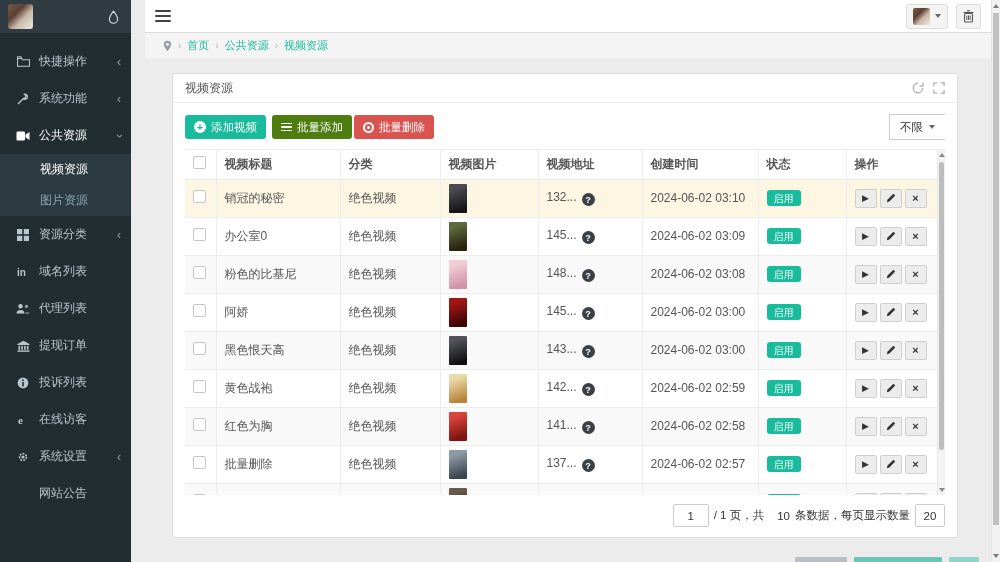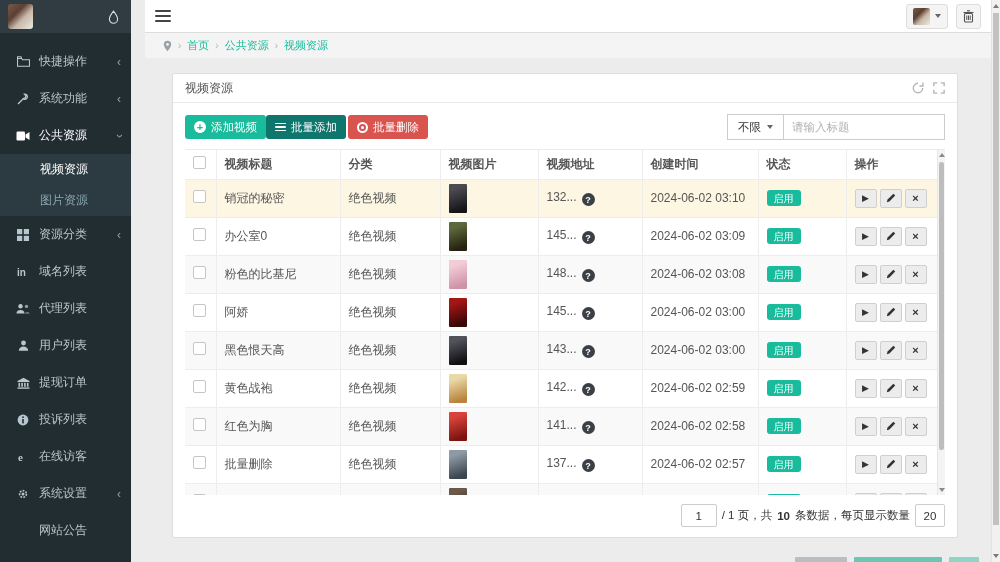--- a/index.html
+++ b/index.html
@@ -72,21 +72,21 @@
 
   .inner-scroll { position:absolute; top:0; right:0; bottom:0; width:8px; background:#f4f4f4; border-left:1px solid #e6e6e6; }
   .inner-thumb { position:absolute; top:12px; left:1px; width:5px; height:288px; background:#bdbdbd; border-radius:2px; }
   .scroll-arrow { position:absolute; left:1px; width:0; height:0; border-left:3px solid transparent; border-right:3px solid transparent; }
   .scroll-arrow.up { top:3px; border-bottom:4px solid #8a8a8a; }
   .scroll-arrow.down { bottom:3px; border-top:4px solid #8a8a8a; }
 
   .pagination { display:flex; justify-content:flex-end; align-items:center; gap:5px; margin-top:9px; font-size:11.5px; color:#333; }
   .pg-input { width:36px; height:23px; border:1px solid #ccc; border-radius:2px; text-align:center; font-size:11.5px; color:#333; outline:none; }
   .pg-input.small { width:30px; }
-  .pg-strong { font-weight:bold; }
+  .pg-strong { font-weight:normal;margin-left:8px; }
 
   .footer-sliver { position:absolute; bottom:0; right:12px; height:5px; overflow:hidden; display:flex; gap:7px; align-items:flex-start; }
   .footer-sliver i { display:block; height:9px; border-radius:1px; }
 
   
   .page-scrollbar { position:absolute; right:0; top:0; width:9px; height:562px; background:#f1f1f1; border-left:1px solid #e2e2e2; z-index:9; }
   .page-thumb { position:absolute; top:13px; left:1px; width:6px; height:512px; background:#c2c2c2; }
   .pg-arrow { position:absolute; left:1px; width:0; height:0; border-left:3px solid transparent; border-right:3px solid transparent; }
   .pg-arrow.up { top:4px; border-bottom:4px solid #7a7a7a; }
   .pg-arrow.down { bottom:4px; border-top:4px solid #7a7a7a; }
@@ -162,29 +162,20 @@
       <li class="menu-item">
         <span class="micon">
           <svg width="14" height="11" viewBox="0 0 14 11">
             <circle cx="4.5" cy="3.2" r="2.2" fill="#b8c7ce"></circle>
             <path d="M0.5 10.5 a4 3.6 0 0 1 8 0z" fill="#b8c7ce"></path>
             <circle cx="10.5" cy="3.4" r="1.7" fill="#b8c7ce" opacity="0.75"></circle>
             <path d="M8.8 10.5 a3.2 3 0 0 1 5 0z" fill="#b8c7ce" opacity="0.75"></path>
           </svg>
         </span>
         <span>代理列表</span>
-      </li>
-      <li class="menu-item">
-        <span class="micon">
-          <svg width="11" height="11" viewBox="0 0 11 11">
-            <circle cx="5.5" cy="3" r="2.4" fill="#b8c7ce"></circle>
-            <path d="M0.8 10.8 a4.7 4.2 0 0 1 9.4 0z" fill="#b8c7ce"></path>
-          </svg>
-        </span>
-        <span>用户列表</span>
       </li>
       <li class="menu-item">
         <span class="micon">
           <svg width="13" height="12" viewBox="0 0 13 12">
             <path d="M0.5 4 L6.5 0.8 L12.5 4 v1 H0.5z" fill="#b8c7ce"></path>
             <rect x="1.5" y="5.8" width="1.6" height="4" fill="#b8c7ce"></rect>
             <rect x="4.3" y="5.8" width="1.6" height="4" fill="#b8c7ce"></rect>
             <rect x="7.1" y="5.8" width="1.6" height="4" fill="#b8c7ce"></rect>
             <rect x="9.9" y="5.8" width="1.6" height="4" fill="#b8c7ce"></rect>
             <rect x="0.5" y="10.4" width="12" height="1.4" fill="#b8c7ce"></rect>
@@ -280,40 +271,39 @@
           </svg>
         </div>
       </div>
 
       <div class="panel-body">
         <div class="toolbar">
           <button class="btn" style="background:#18bc9c">
             <span class="icon-plus-circle">+</span>
             <span>添加视频</span>
           </button>
-          <button class="btn" style="background:#0f766e; ">
+          <button class="btn" style="background:#4d7c0f; margin-left:6px">
             <span class="icon-list">
                 <span></span>
                 <span></span>
                 <span></span>
               </span>
             <span>批量添加</span>
           </button>
           <button class="btn" style="background:#d9534f; margin-left:2px">
             <span class="icon-ring">
                 <i></i>
               </span>
             <span>批量删除</span>
           </button>
           <div class="filter-group">
             <div class="filter-btn">
               <span>不限</span>
               <div class="caret"></div>
             </div>
-            <input class="search-input" type="text" placeholder="请输入标题" style="">
           </div>
         </div>
 
         <div class="table-wrap">
           <table>
             <colgroup>
               <col style="width:31px">
                 <col style="width:124px">
                 <col style="width:100px">
                 <col style="width:98px">

